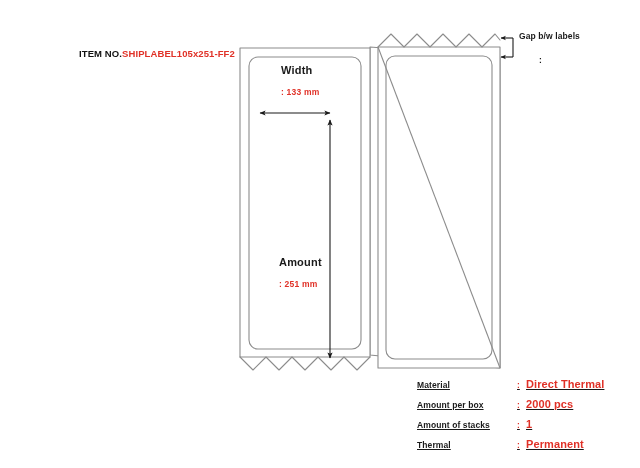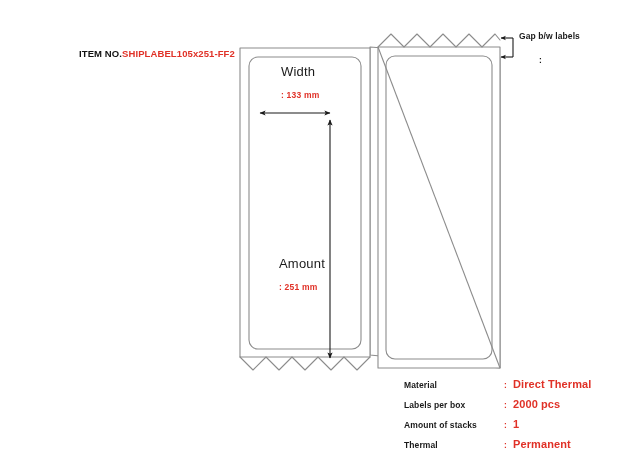--- a/index.html
+++ b/index.html
@@ -44,22 +44,22 @@
   }
   .item-no .lbl { color: #111111; }
   .item-no .val { color: #e03127; margin-left: 0; }
 
   .dim-block {
     position: absolute;
     text-align: left;
     white-space: nowrap;
   }
   .dim-block .cap {
-    font-size: 13px;
-    font-weight: normal;
+    font-size: 11px;
+    font-weight: bold;
     color: #1a1a1a;
     letter-spacing: 0.2px;
   }
   .dim-block .val {
     font-size: 8.5px;
     font-weight: bold;
     color: #e03127;
     margin-top: 11px;
     letter-spacing: 0.2px;
   }
@@ -83,23 +83,24 @@
     font-size: 8.5px;
     font-weight: bold;
     color: #1a1a1a;
     margin-top: 14px;
     margin-left: 20px;
   }
 
   
   .spec-table {
     position: absolute;
-    left: 404px;
+    left: 417px;
     top: 378px;
     width: 200px;
+    text-decoration: underline;
   }
   .spec-row {
     display: flex;
     align-items: baseline;
     height: 20px;
   }
   .spec-key {
     width: 100px;
     font-size: 8.5px;
     font-weight: bold;
@@ -206,21 +207,21 @@
 
   <div class="spec-table">
 
     <div class="spec-row">
       <span class="spec-key">Material</span>
       <span class="spec-colon">:</span>
       <span class="spec-val">Direct Thermal</span>
     </div>
 
     <div class="spec-row">
-      <span class="spec-key">Labels per box</span>
+      <span class="spec-key">Amount per box</span>
       <span class="spec-colon">:</span>
       <span class="spec-val">2000 pcs</span>
     </div>
 
     <div class="spec-row">
       <span class="spec-key">Amount of stacks</span>
       <span class="spec-colon">:</span>
       <span class="spec-val">1</span>
     </div>
 

